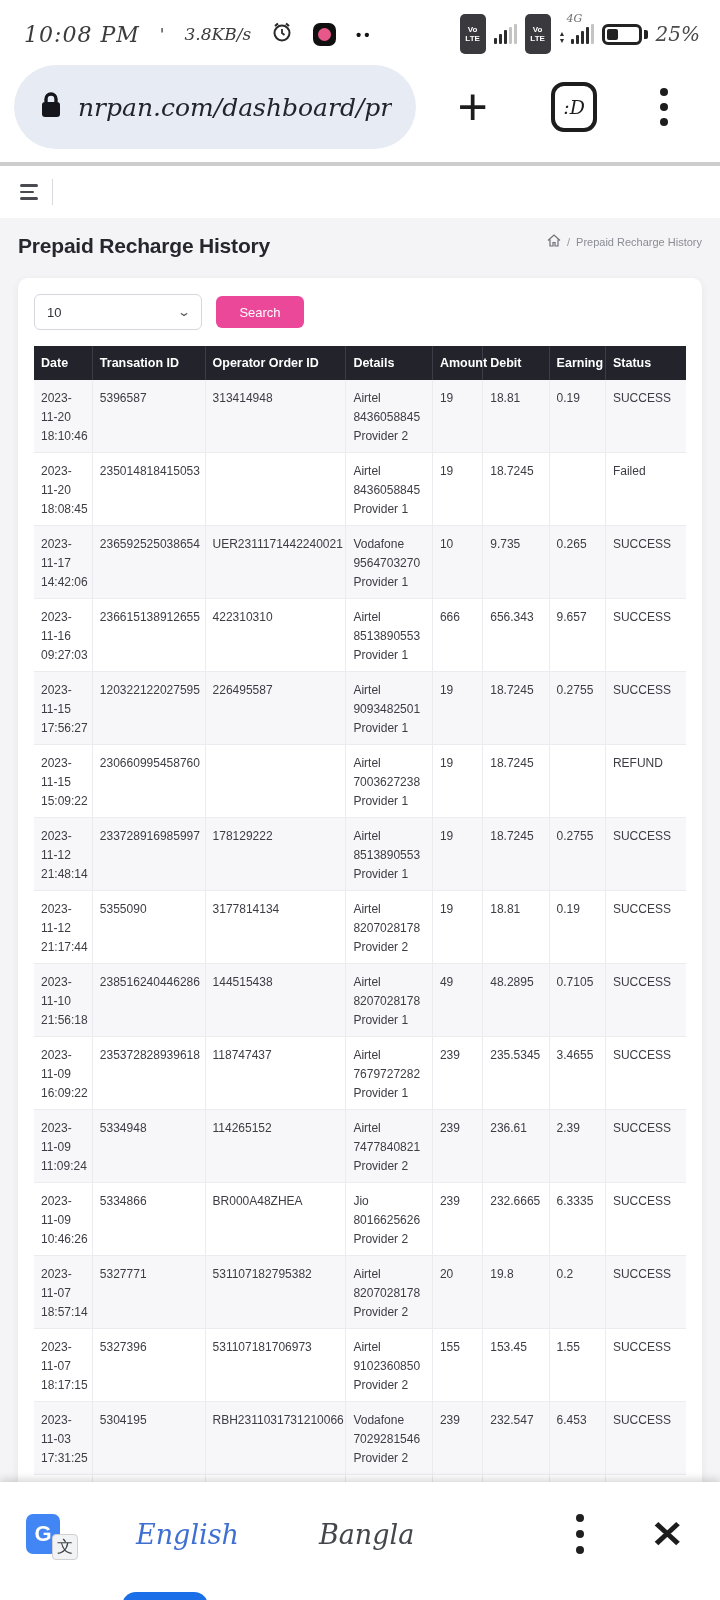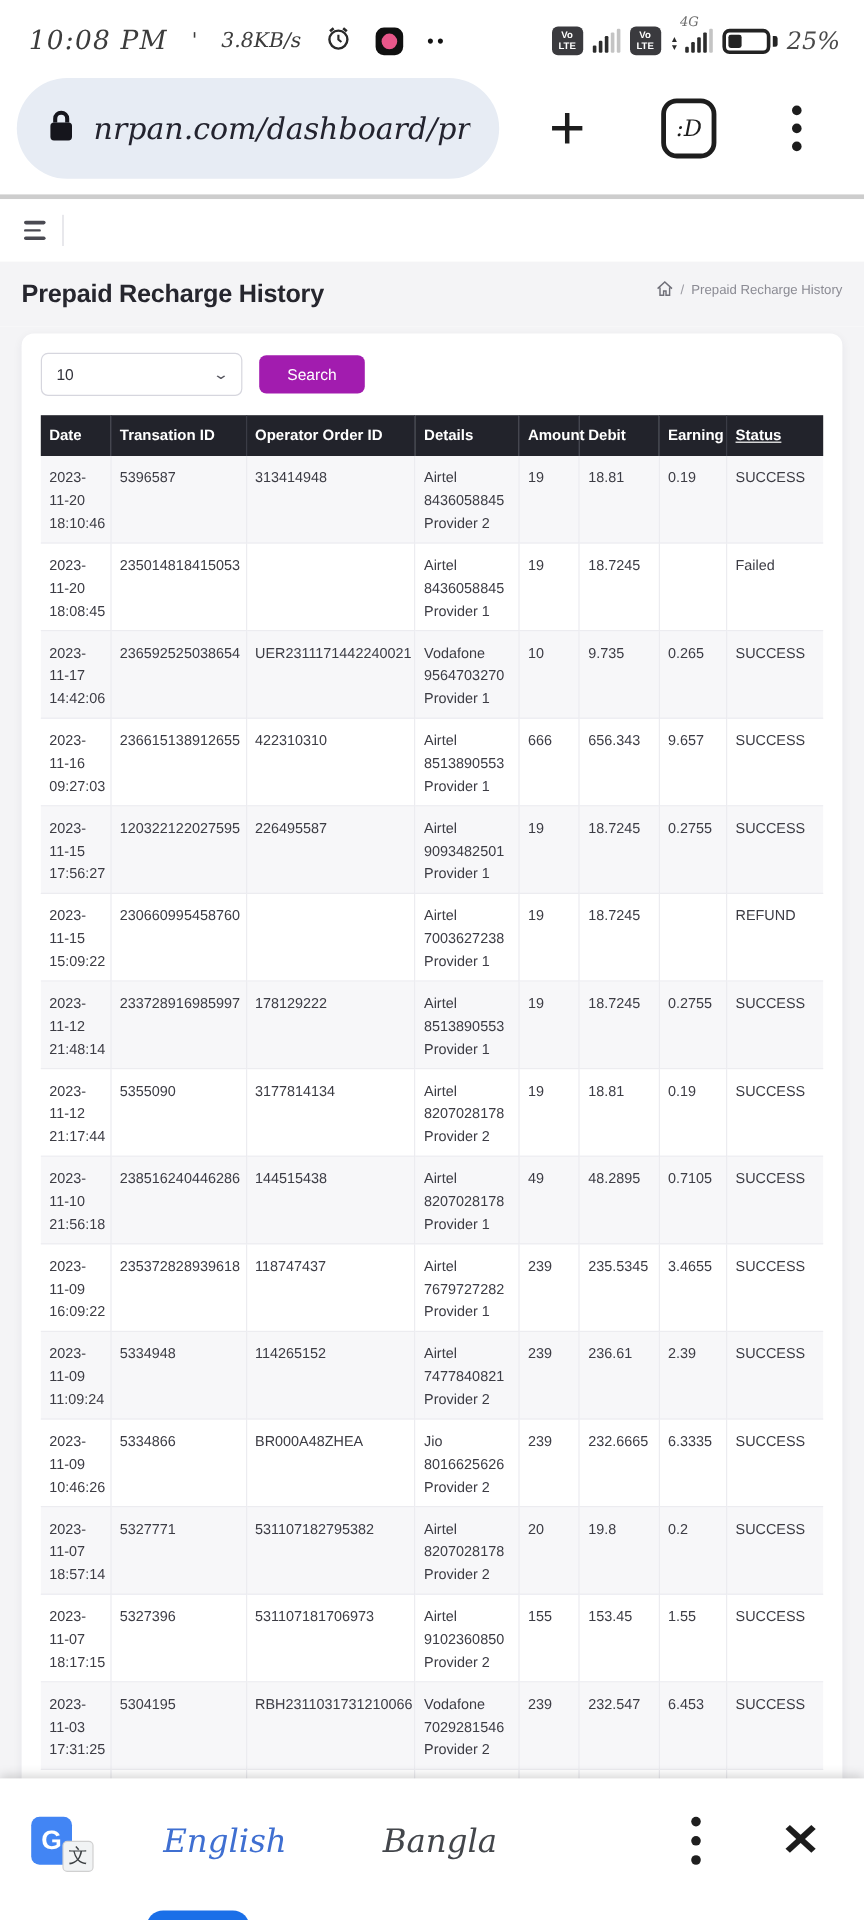--- a/index.html
+++ b/index.html
@@ -9,21 +9,21 @@
 
   
   .statusbar { height:62px; display:flex; align-items:center; padding:6px 20px 0 24px; color:#3c3c3c; }
   .sb-left { display:flex; align-items:center; gap:20px; }
   .sb-time { font-size:22px; letter-spacing:1px; }
   .sb-speed { font-size:17px; }
   .sb-appicon { width:23px; height:23px; background:#101010; border-radius:7px; display:flex; align-items:center; justify-content:center; }
   .sb-appicon i { width:13px; height:13px; background:#e8578a; border-radius:50%; display:block; }
   .sb-dots { font-size:15px; letter-spacing:3px; color:#141414; font-weight:bold; }
   .sb-right { margin-left:auto; display:flex; align-items:center; gap:8px; }
-  .volte { width:26px; height:24px; background:#3a3a3e; border-radius:5px; color:#fff;
+  .volte { width:26px; height:40px; background:#3a3a3e; border-radius:5px; color:#fff;
     font-size:8px; font-weight:bold; line-height:9px; display:flex; flex-direction:column;
     align-items:center; justify-content:center; }
   .bars { display:flex; align-items:flex-end; gap:2px; height:20px; }
   .bars b { width:3px; display:block; border-radius:1px; }
   .sig-wrap { position:relative; display:flex; align-items:flex-end; gap:4px; }
   .sig-4g { position:absolute; top:-12px; left:8px; font-size:11px; color:#6d6d6d; }
   .arrows { font-size:7px; color:#2c2c2c; line-height:7px; display:flex; flex-direction:column; margin-right:1px; }
   .battery { display:flex; align-items:center; gap:2px; }
   .batt-body { width:40px; height:21px; border:3px solid #232323; border-radius:6px; padding:2px; display:flex; }
   .batt-fill { width:11px; background:#232323; border-radius:2px; }
@@ -62,27 +62,27 @@
   .bc-sep { color:#9a9aa2; }
 
   
   .content { background:#f4f4f6; padding:6px 18px 0 18px; height:calc(1600px - 266px); }
   .card { background:#fff; border-radius:10px; box-shadow:0 2px 8px rgba(40,40,60,.06);
     padding:16px 16px 0 16px; height:100%; }
   .controls { display:flex; align-items:center; gap:14px; margin-bottom:16px; }
   .pagesize { width:168px; height:36px; border:1px solid #d6d6de; border-radius:6px; background:#fff;
     display:flex; align-items:center; padding:0 12px; font-size:13px; color:#33333b; }
   .pagesize .chev { margin-left:auto; color:#55555e; font-size:12px; transform:scaleX(1.4); }
-  .searchbtn { width:88px; height:32px; background:#a21caf; color:#fff; border:none; border-radius:6px;
+  .searchbtn { width:88px; height:32px; background:#ec4899; color:#fff; border:none; border-radius:6px;
     font-size:13px; font-family:"Liberation Sans", sans-serif; }
 
   table { width:100%; border-collapse:collapse; table-layout:fixed; }
   thead th { background:#22232b; color:#fff; font-size:12.5px; font-weight:bold; text-align:left;
     height:34px; padding:0 7px; border-right:1px solid #3b3c46; }
-  thead th:last-child { border-right:none;text-decoration:underline; }
+  thead th:last-child { border-right:none; }
   tbody td { font-size:12px; color:#3c3c44; vertical-align:top; padding:9px 7px 6px 7px;
     border-right:1px solid #ececf0; border-bottom:1px solid #ececf0; white-space:pre-line;
     line-height:19px; }
   tbody td:last-child { border-right:none; }
   tbody tr.odd { background:#f7f7f9; }
   tbody tr.even { background:#ffffff; }
 
   
   .sheet { position:absolute; left:0; bottom:0; width:720px; height:118px; background:#fff;
     box-shadow:0 -2px 9px rgba(0,0,0,.18); display:flex; align-items:center; padding:0 36px 14px 26px; z-index:5; }

